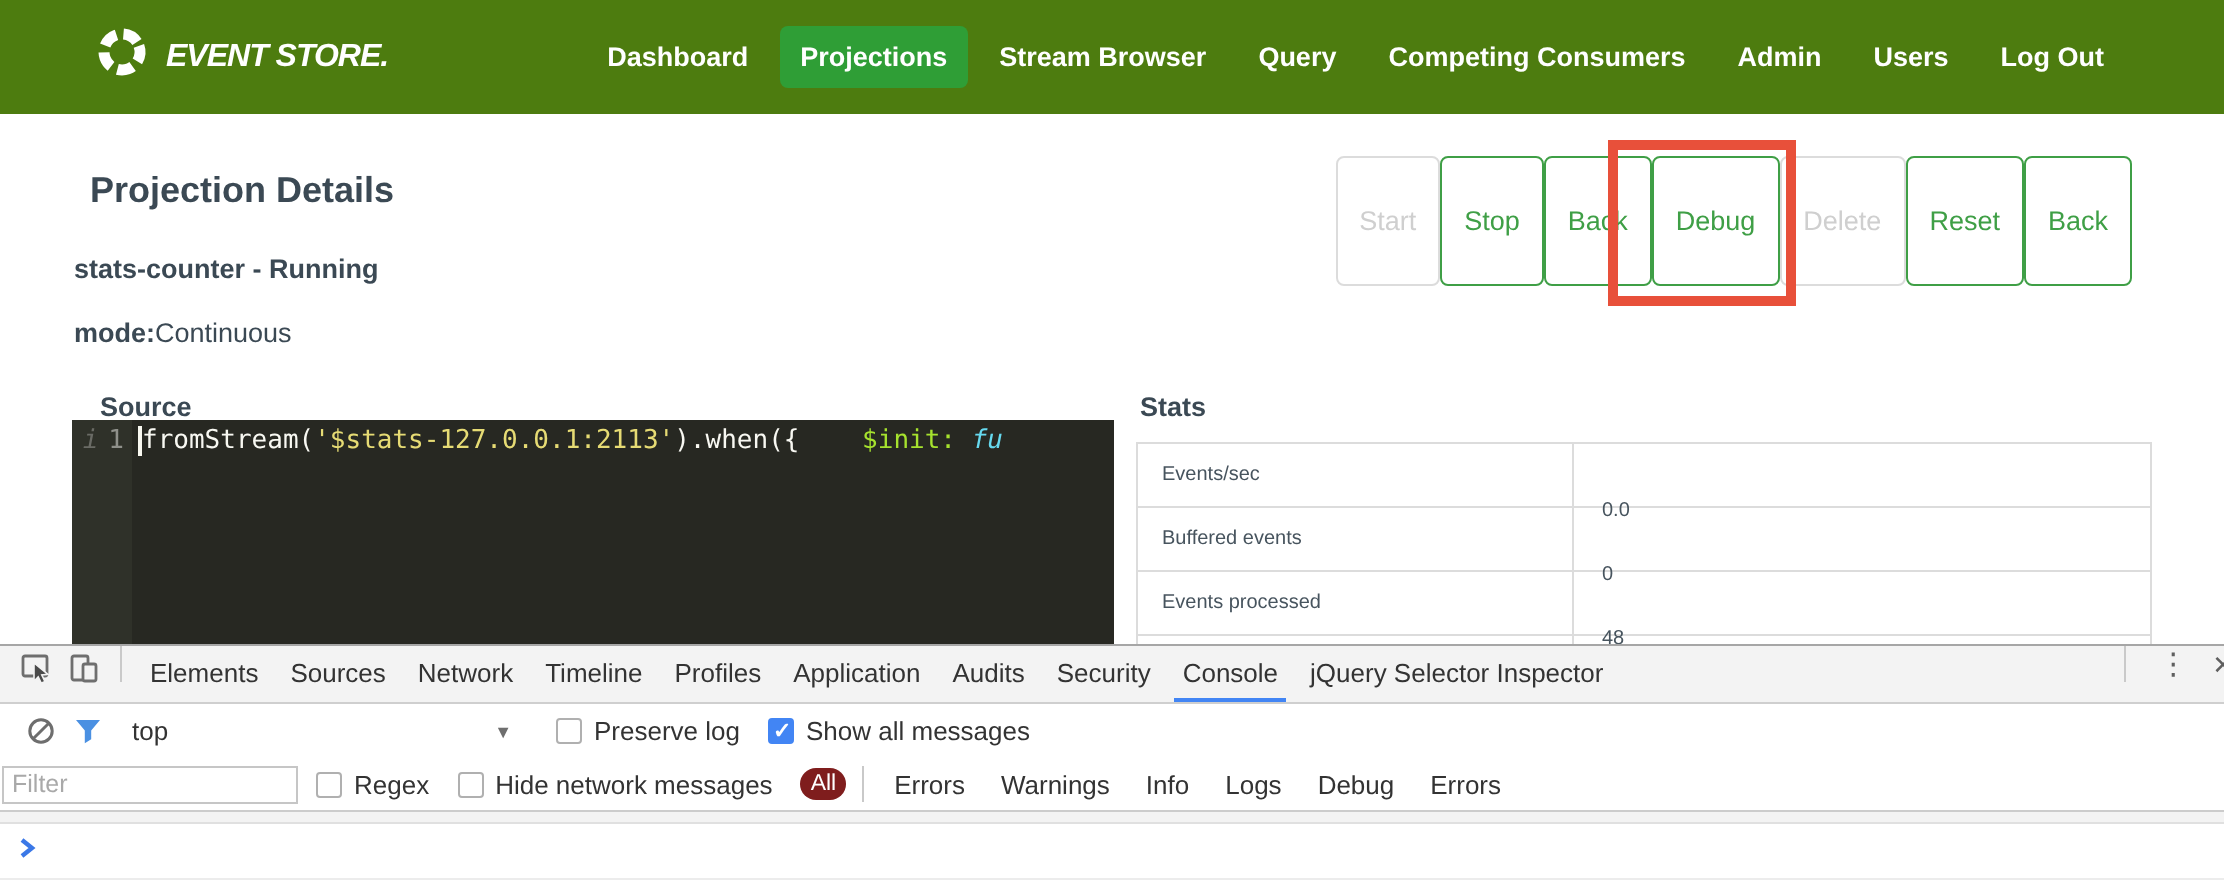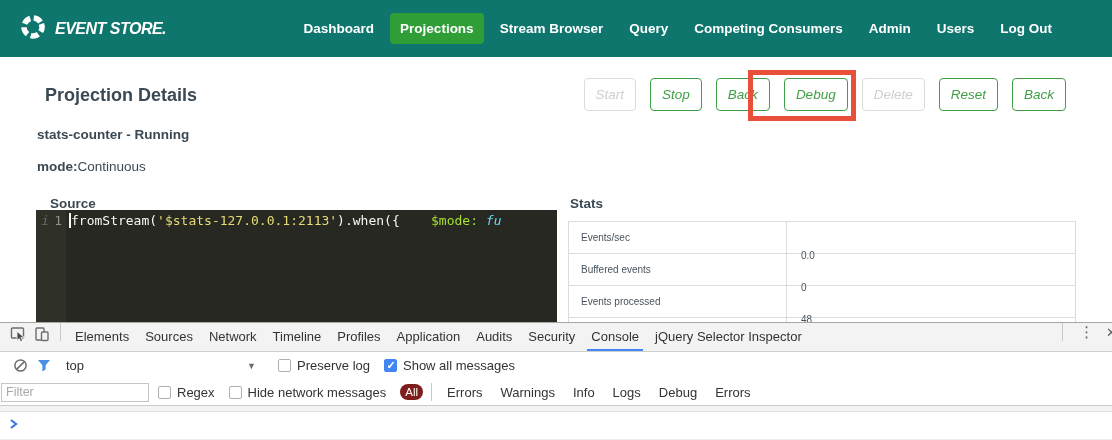--- a/index.html
+++ b/index.html
@@ -1,40 +1,40 @@
 <!DOCTYPE html>
 <html><head>
 <meta charset="utf-8">
 <style>
   * { box-sizing: border-box; margin: 0; padding: 0; }
   html,body { width:1112px; height:440px; overflow:hidden; background:#fff;
     font-family:"Liberation Sans", sans-serif; }
 
   
   .navbar { position:absolute; left:0; top:0; width:1112px; height:57px;
-    background:#0f766e; display:flex; align-items:center; padding:0 50px 0 20px; }
+    background:#4d7c0f; display:flex; align-items:center; padding:0 50px 0 48px; }
   .brand { display:flex; align-items:center; gap:9px; cursor:pointer; }
   .brand-text { color:#fff; font-style:italic; font-weight:bold; font-size:16px;
     letter-spacing:-0.5px; }
   .nav-items { margin-left:auto; display:flex; align-items:center; gap:6px; }
   .nav-item { color:#fff; font-size:13.5px; font-weight:700; padding:8px 10px;
     border-radius:4px; cursor:pointer; white-space:nowrap; text-decoration:none;text-align:center; }
   .nav-item.active { background:#2f9e36; }
 
   
   .content { position:absolute; left:0; top:57px; width:1112px; height:265px;
     overflow:hidden; background:#fff; }
 
   .page-title { position:absolute; left:45px; top:28px; font-size:18px;
     font-weight:bold; color:#3b4954; }
 
   .actions { position:absolute; right:46px; top:21px; display:flex; align-items:flex-start; }
   .btn { font-family:"Liberation Sans",sans-serif; font-size:13.5px; color:#3f9f46;
     background:#fff; border:1px solid #3f9f46; border-radius:4px;
-    padding:8px 11px; margin-left:14px; cursor:pointer; white-space:nowrap;font-style:italic; }
+    padding:24px 11px; cursor:pointer; white-space:nowrap; }
   .btn.disabled { color:#cfcfcf; border-color:#dcdcdc; cursor:default; }
   .debug-wrap { position:relative; display:inline-block; }
   .red-annotation { position:absolute; left:-22px; right:-8px; top:-8px; bottom:-10px;
     border:5px solid #e8503a; pointer-events:none; z-index:5; }
 
   .status-line { position:absolute; left:37px; font-size:13.5px; color:#3b4954; }
   .status-line.projection { top:70px; font-weight:bold; }
   .status-line.mode { top:102px; }
   .status-line.mode .mode-label { font-weight:bold; }
 
@@ -157,21 +157,21 @@
   </div>
 
   <div class="section-label source-label">Source</div>
   <div class="section-label stats-label">Stats</div>
 
   <div class="editor">
     <div class="gutter">
       <span class="gutter-info">i</span>
       <span>1</span>
     </div>
-    <div class="code-line"><span class="tok-plain">fromStream(</span><span class="tok-string">'$stats-127.0.0.1:2113'</span><span class="tok-plain">).when({</span><span class="tok-plain">    </span><span class="tok-key">$mode:</span><span class="tok-kw"> fu</span></div>
+    <div class="code-line"><span class="tok-plain">fromStream(</span><span class="tok-string">'$stats-127.0.0.1:2113'</span><span class="tok-plain">).when({</span><span class="tok-plain">    </span><span class="tok-key">$init:</span><span class="tok-kw"> fu</span></div>
   </div>
 
   <div class="stats-table">
     <div class="stats-row">
       <div class="stat-label">Events/sec</div>
       <div class="stat-value">0.0</div>
     </div>
     <div class="stats-row">
       <div class="stat-label">Buffered events</div>
       <div class="stat-value">0</div>

